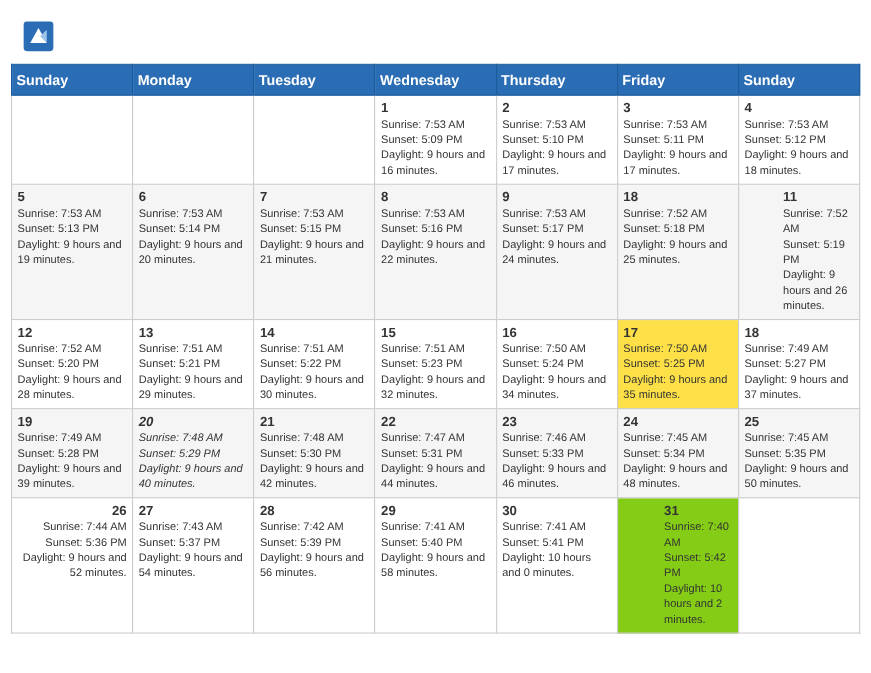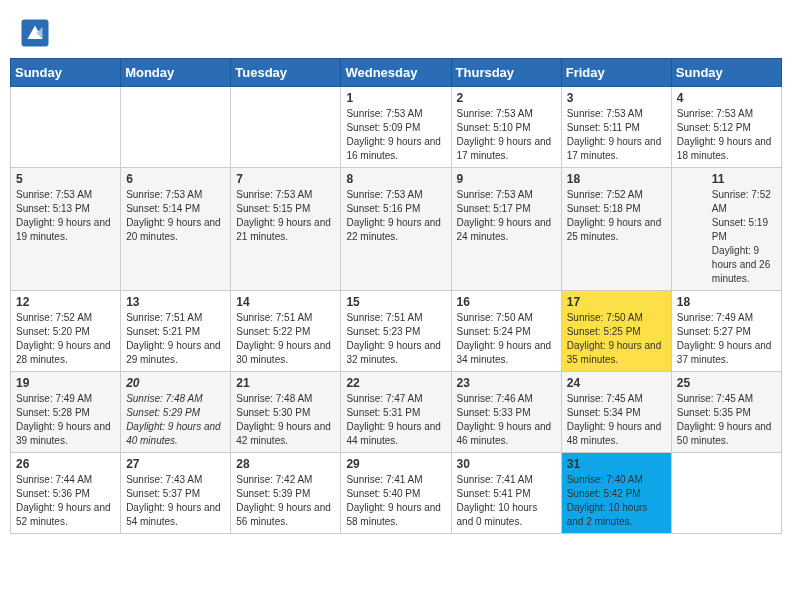--- a/index.html
+++ b/index.html
@@ -237,40 +237,40 @@
         <td style="background: rgb(245, 245, 245); margin-left: 40px;">
           <span class="day-number">24</span>
           <div class="day-info">Sunrise: 7:45 AM<br>Sunset: 5:34 PM<br>Daylight: 9 hours and 48 minutes.</div>
         </td>
         <td style="background: rgb(245, 245, 245);">
           <span class="day-number">25</span>
           <div class="day-info">Sunrise: 7:45 AM<br>Sunset: 5:35 PM<br>Daylight: 9 hours and 50 minutes.</div>
         </td>
       </tr>
       <tr>
-        <td style="background: rgb(255, 255, 255);">
+        <td style="background: rgb(255, 255, 255); text-align: right;">
           <span class="day-number">26</span>
           <div class="day-info">Sunrise: 7:44 AM<br>Sunset: 5:36 PM<br>Daylight: 9 hours and 52 minutes.</div>
         </td>
         <td style="background: rgb(255, 255, 255);">
           <span class="day-number">27</span>
           <div class="day-info">Sunrise: 7:43 AM<br>Sunset: 5:37 PM<br>Daylight: 9 hours and 54 minutes.</div>
         </td>
         <td style="background: rgb(255, 255, 255);">
           <span class="day-number">28</span>
           <div class="day-info">Sunrise: 7:42 AM<br>Sunset: 5:39 PM<br>Daylight: 9 hours and 56 minutes.</div>
         </td>
         <td style="background: rgb(255, 255, 255);">
           <span class="day-number">29</span>
           <div class="day-info">Sunrise: 7:41 AM<br>Sunset: 5:40 PM<br>Daylight: 9 hours and 58 minutes.</div>
         </td>
         <td style="background: rgb(255, 255, 255);">
           <span class="day-number">30</span>
           <div class="day-info">Sunrise: 7:41 AM<br>Sunset: 5:41 PM<br>Daylight: 10 hours and 0 minutes.</div>
         </td>
-        <td style="background: #0ea5e9;">
+        <td style="background: #84cc16; padding-left: 42px;">
           <span class="day-number">31</span>
           <div class="day-info">Sunrise: 7:40 AM<br>Sunset: 5:42 PM<br>Daylight: 10 hours and 2 minutes.</div>
         </td>
         <td class="empty-cell" style="background: rgb(255, 255, 255);"></td>
       </tr>
     </tbody>
 </table>
 
 </body></html>

